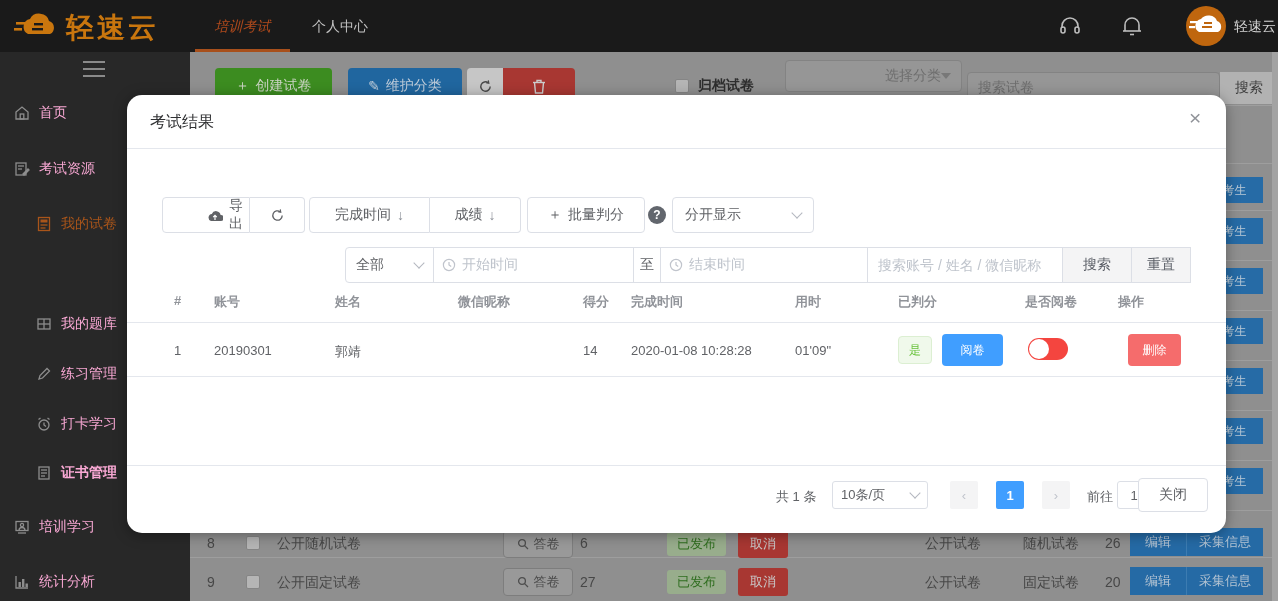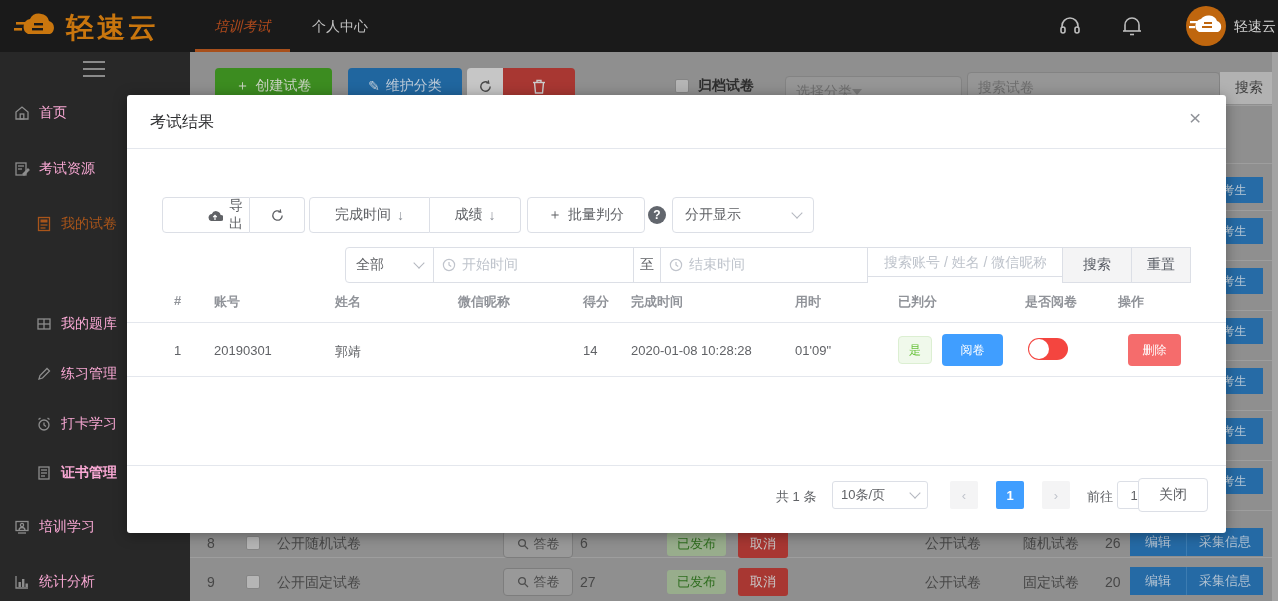--- a/index.html
+++ b/index.html
@@ -50,40 +50,40 @@
     color:#4e4e4e; font-size:13px; display:flex; align-items:center; justify-content:center; gap:5px; padding:0 12px; }
   .bg-badge-green { height:24px; padding:0 10px; background:#98ad8c; color:#2f6d1f; font-size:13px;
     border-radius:3px; display:flex; align-items:center; }
   .bg-btn-red { height:28px; padding:0 12px; background:#a83732; color:#c9c9c9; font-size:13px;
     border-radius:3px; display:flex; align-items:center; }
   .bg-btn-blue { height:28px; background:#256aa5; color:#b3c3d2; font-size:13px;
     display:flex; align-items:center; justify-content:center; }
   .scrollstrip { left:1272px; top:52px; width:6px; height:549px; background:#a3a3a3; z-index:1; }
 
   
-  #modal { left:127px; top:95px; width:1099px; height:438px; background:#ffffff; border-radius:3px;
+  #modal { left:127px; top:95px; width:1099px; height:438px; background:#ffffff; border-radius:15px;
     box-shadow:0 2px 14px rgba(0,0,0,.35); z-index:5; }
   .m-title { left:23px; top:17px; font-size:16px; color:#303133; }
   .m-close { left:1062px; top:12px; font-size:21px; color:#909399; cursor:pointer; line-height:1; }
   .m-divider { left:0; width:1099px; height:1px; background:#e4e7ed; }
   .btn { background:#fff; border:1px solid #dcdfe6; color:#606266; font-size:14px;
     display:flex; align-items:center; justify-content:center; gap:6px; cursor:pointer; }
   .tb { top:102px; height:36px; }
   .rad-l { border-radius:4px 0 0 4px; } .rad-r { border-radius:0 4px 4px 0; } .rad { border-radius:4px; }
   .join-l { border-left:none; }
   .qmark { left:521px; top:111px; width:18px; height:18px; border-radius:50%; background:#62666d;
     color:#fff; font-size:12px; font-weight:bold; display:flex; align-items:center; justify-content:center; }
   .sel { border:1px solid #dcdfe6; border-radius:4px; color:#606266; font-size:14px;
     display:flex; align-items:center; padding:0 12px; background:#fff; cursor:pointer; }
   .chev { width:8px; height:8px; border-right:1.4px solid #b4b7bf; border-bottom:1.4px solid #b4b7bf;
     transform:rotate(45deg); margin-top:-4px; }
   .frow { top:152px; height:36px; }
   .fcell { border:1px solid #dcdfe6; background:#fff; height:36px; display:flex; align-items:center;
     font-size:14px; color:#606266; }
-  .finput { border:1px solid #dcdfe6; height:30px; font-size:14px; color:#c2410c; padding:0 16px; outline:none; }
+  .finput { border:1px solid #dcdfe6; height:36px; font-size:14px; color:#c2410c; padding:0 10px; outline:none; }
   .finput::placeholder { color:#bfc4cc; }
   .fbtn { background:#f4f4f5; border:1px solid #dcdfe6; color:#5a5e66; font-size:14px;
     display:flex; align-items:center; justify-content:center; cursor:pointer; }
   .th { font-size:13px; color:#909399; font-weight:bold; white-space:nowrap; }
   .td { font-size:13px; color:#606266; white-space:nowrap; }
   .badge-yes { left:771px; top:241px; width:34px; height:28px; background:#f0f9eb; border:1px solid #dcefd2;
     border-radius:4px; color:#67c23a; font-size:12px; display:flex; align-items:center; justify-content:center; }
   .btn-review { left:815px; top:239px; width:61px; height:32px; background:#409eff; border-radius:4px;
     color:#fff; font-size:12px; display:flex; align-items:center; justify-content:center; cursor:pointer; }
   .switch { left:901px; top:243px; width:40px; height:22px; border-radius:11px; background:#f4453f; cursor:pointer; }
@@ -284,21 +284,21 @@
     <div class="abs bg-btn bg-red" style="left:313px;top:16px;width:72px;">
       <svg width="14" height="15" viewBox="0 0 14 15" fill="none" stroke="#cdcdcd" stroke-width="1.4">
         <line x1="1" y1="3.5" x2="13" y2="3.5"></line>
           <path d="M5 3 V1.5 H9 V3"></path>
         <path d="M2.5 3.5 L3.5 14 H10.5 L11.5 3.5"></path>
       </svg>
     </div>
 
     <span class="abs bg-cb" style="left:485px;top:27px;"></span>
     <span class="abs" style="left:508px;top:25px;font-size:14px;font-weight:bold;color:#2e2e2e;">归档试卷</span>
-    <div class="abs bg-field" style="left:595px;top:24px;width:177px;justify-content:flex-start;">
+    <div class="abs bg-field" style="left:595px;top:8px;width:177px;justify-content:flex-end;">
       <span>选择分类</span>
       <span class="tri-down"></span>
     </div>
     <div class="abs bg-field" style="left:777px;top:20px;width:253px;">
       <span>搜索试卷</span>
     </div>
     <div class="abs" style="left:1030px;top:20px;width:58px;height:32px;background:#b2b2b2;color:#3e3e3e;
          font-size:14px;display:flex;align-items:center;justify-content:center;">
       <span>搜索</span>
     </div>

